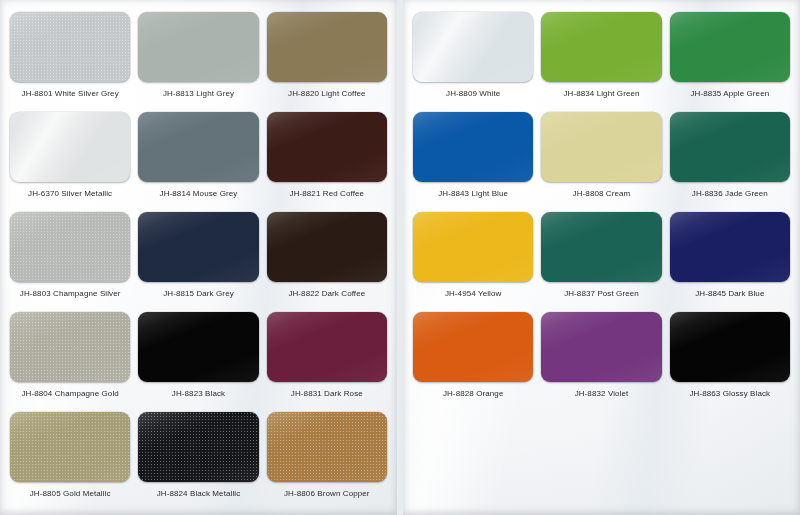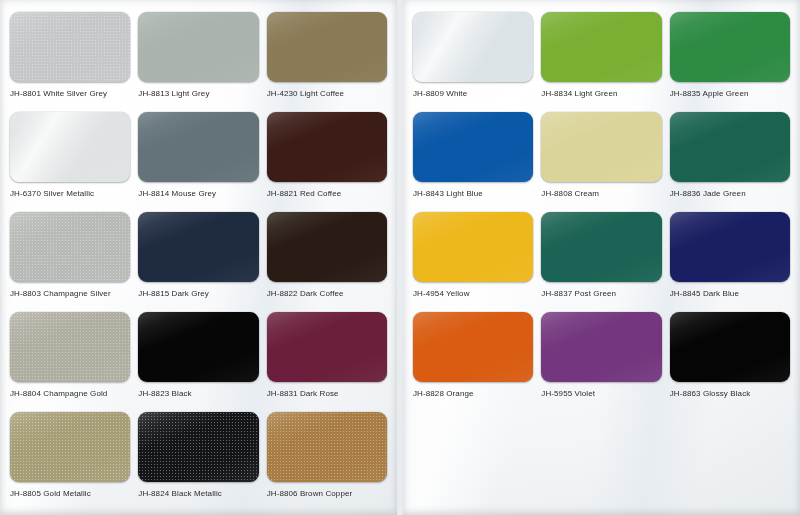--- a/index.html
+++ b/index.html
@@ -67,21 +67,21 @@
     grid-auto-rows: 100px;
     column-gap: 8px;
     row-gap: 0px;
     height: 100%;
     box-sizing: border-box;
   }
   .cell {
     position: relative;
     display: flex;
     flex-direction: column;
-    align-items: flex-start;
+    align-items: center;
   }
 
   
   .chip {
     width: 100%;
     height: 70px;
     border-radius: 9px;
     box-sizing: border-box;
     position: relative;
     box-shadow:
@@ -152,21 +152,21 @@
         <div class="cell">
           <div class="chip metallic" style="background: rgb(196, 200, 202);"></div>
           <div class="caption">JH-8801 White Silver Grey</div>
         </div>
         <div class="cell">
           <div class="chip" style="background: rgb(170, 179, 174);"></div>
           <div class="caption">JH-8813 Light Grey</div>
         </div>
         <div class="cell">
           <div class="chip" style="background: rgb(138, 122, 86);"></div>
-          <div class="caption">JH-4230 Light Coffee</div>
+          <div class="caption">JH-8820 Light Coffee</div>
         </div>
         <div class="cell">
           <div class="chip pearl" style="background: rgb(224, 227, 228);"></div>
           <div class="caption">JH-6370 Silver Metallic</div>
         </div>
         <div class="cell">
           <div class="chip" style="background: rgb(99, 115, 121);"></div>
           <div class="caption">JH-8814 Mouse Grey</div>
         </div>
         <div class="cell">
@@ -249,21 +249,21 @@
         <div class="cell">
           <div class="chip" style="background: rgb(26, 31, 99);"></div>
           <div class="caption">JH-8845 Dark Blue</div>
         </div>
         <div class="cell">
           <div class="chip" style="background: rgb(217, 92, 18);"></div>
           <div class="caption">JH-8828 Orange</div>
         </div>
         <div class="cell">
           <div class="chip" style="background: rgb(116, 55, 127);"></div>
-          <div class="caption">JH-5955 Violet</div>
+          <div class="caption">JH-8832 Violet</div>
         </div>
         <div class="cell">
           <div class="chip" style="background: rgb(5, 5, 5);"></div>
           <div class="caption">JH-8863 Glossy Black</div>
         </div>
       </div>
   </div>
 
 </div>
 

